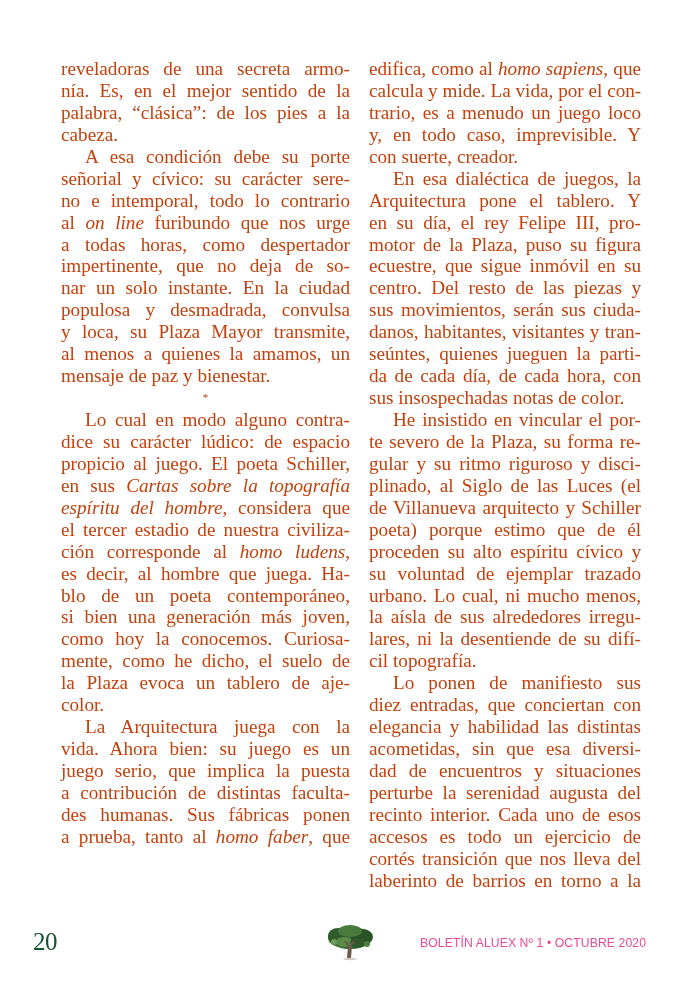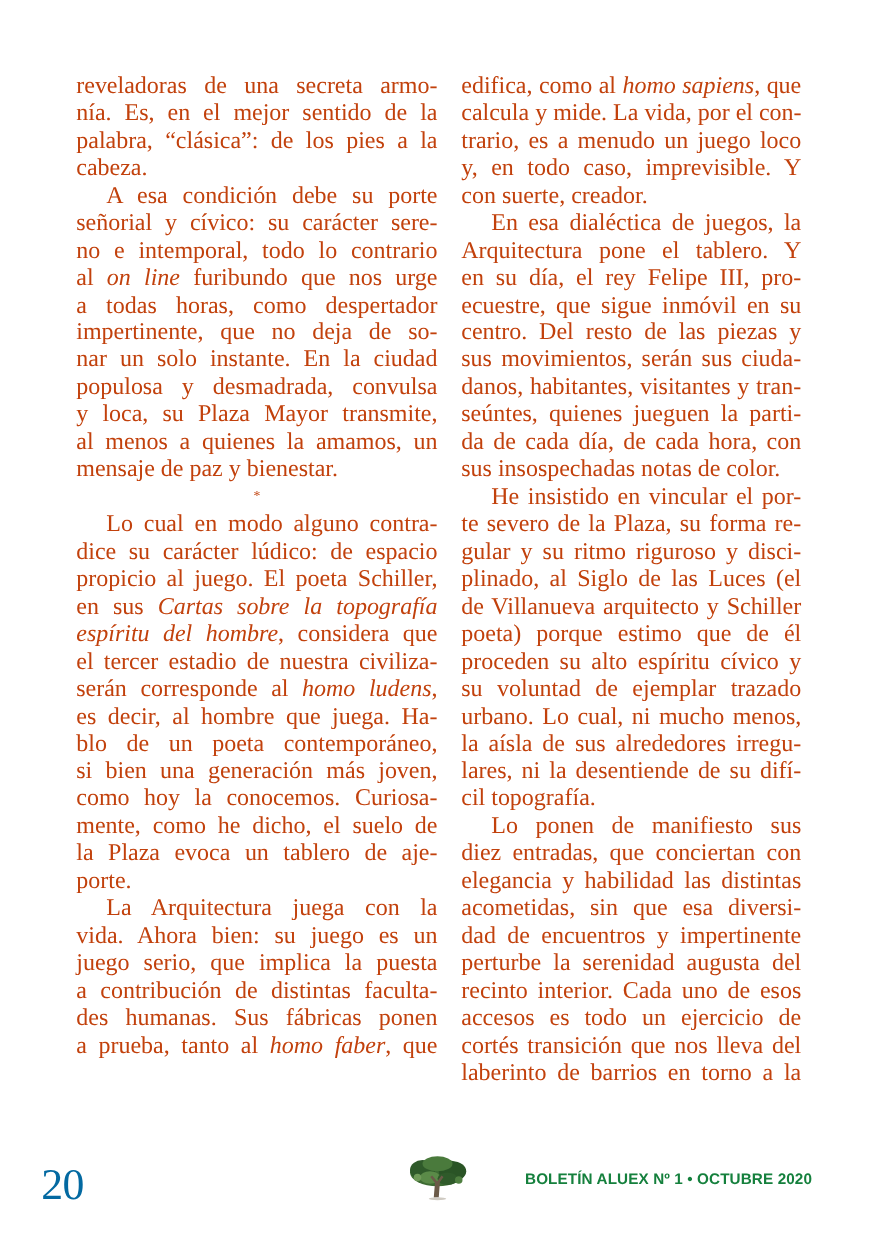--- a/index.html
+++ b/index.html
@@ -24,35 +24,34 @@
     }
     .line.last { text-align-last: left; }
     .line.indent { padding-left: 24px; }
     .line.sep { text-align: center; text-align-last: center; font-size: 11px; }
     .line em { font-style: italic; }
     .page-number {
       position: absolute;
       left: 33px;
       top: 928px;
       font-family: "Liberation Serif", "DejaVu Serif", serif;
-      font-size: 35px;
-      color: #0369a1;
+      font-size: 25px;
+      color: #14532d;
       letter-spacing: -0.5px;
     }
     .tree-logo { position: absolute; left: 320px; top: 922px; width: 60px; height: 40px; }
     .footer-text {
       position: absolute;
       left: 420px;
       top: 936px;
       font-family: "Liberation Sans", "DejaVu Sans", sans-serif;
       font-size: 12.2px;
-      color: #15803d;
+      color: #ec4899;
       letter-spacing: 0.1px;
       white-space: nowrap;
-      font-weight: bold;
     }
   </style>
 </head>
 <body>
 
 <div class="col col-left">
     <span class="line">reveladoras de una secreta armo-</span>
     <span class="line">nía. Es, en el mejor sentido de la</span>
     <span class="line">palabra, “clásica”: de los pies a la</span>
     <span class="line last">cabeza.</span>
@@ -67,44 +66,45 @@
     <span class="line">y loca, su Plaza Mayor transmite,</span>
     <span class="line">al menos a quienes la amamos, un</span>
     <span class="line last">mensaje de paz y bienestar.</span>
     <span class="line sep">*</span>
     <span class="line indent">Lo cual en modo alguno contra-</span>
     <span class="line">dice su carácter lúdico: de espacio</span>
     <span class="line">propicio al juego. El poeta Schiller,</span>
     <span class="line"><span>en sus </span><em>Cartas sobre la topografía</em></span>
     <span class="line"><em>espíritu del hombre</em><span>, considera que</span></span>
     <span class="line">el tercer estadio de nuestra civiliza-</span>
-    <span class="line"><span>serán corresponde al </span><em>homo ludens</em><span>,</span></span>
+    <span class="line"><span>ción corresponde al </span><em>homo ludens</em><span>,</span></span>
     <span class="line">es decir, al hombre que juega. Ha-</span>
     <span class="line">blo de un poeta contemporáneo,</span>
     <span class="line">si bien una generación más joven,</span>
     <span class="line">como hoy la conocemos. Curiosa-</span>
     <span class="line">mente, como he dicho, el suelo de</span>
     <span class="line">la Plaza evoca un tablero de aje-</span>
-    <span class="line last">porte.</span>
+    <span class="line last">color.</span>
     <span class="line indent">La Arquitectura juega con la</span>
     <span class="line">vida. Ahora bien: su juego es un</span>
     <span class="line">juego serio, que implica la puesta</span>
     <span class="line">a contribución de distintas faculta-</span>
     <span class="line">des humanas. Sus fábricas ponen</span>
     <span class="line"><span>a prueba, tanto al </span><em>homo faber</em><span>, que</span></span>
   </div>
 <div class="col col-right">
     <span class="line"><span>edifica, como al </span><em>homo sapiens</em><span>, que</span></span>
     <span class="line">calcula y mide. La vida, por el con-</span>
     <span class="line">trario, es a menudo un juego loco</span>
     <span class="line">y, en todo caso, imprevisible. Y</span>
     <span class="line last">con suerte, creador.</span>
     <span class="line indent">En esa dialéctica de juegos, la</span>
     <span class="line">Arquitectura pone el tablero. Y</span>
     <span class="line">en su día, el rey Felipe III, pro-</span>
+    <span class="line">motor de la Plaza, puso su figura</span>
     <span class="line">ecuestre, que sigue inmóvil en su</span>
     <span class="line">centro. Del resto de las piezas y</span>
     <span class="line">sus movimientos, serán sus ciuda-</span>
     <span class="line">danos, habitantes, visitantes y tran-</span>
     <span class="line">seúntes, quienes jueguen la parti-</span>
     <span class="line">da de cada día, de cada hora, con</span>
     <span class="line last">sus insospechadas notas de color.</span>
     <span class="line indent">He insistido en vincular el por-</span>
     <span class="line">te severo de la Plaza, su forma re-</span>
     <span class="line">gular y su ritmo riguroso y disci-</span>
@@ -114,21 +114,21 @@
     <span class="line">proceden su alto espíritu cívico y</span>
     <span class="line">su voluntad de ejemplar trazado</span>
     <span class="line">urbano. Lo cual, ni mucho menos,</span>
     <span class="line">la aísla de sus alrededores irregu-</span>
     <span class="line">lares, ni la desentiende de su difí-</span>
     <span class="line last">cil topografía.</span>
     <span class="line indent">Lo ponen de manifiesto sus</span>
     <span class="line">diez entradas, que conciertan con</span>
     <span class="line">elegancia y habilidad las distintas</span>
     <span class="line">acometidas, sin que esa diversi-</span>
-    <span class="line">dad de encuentros y impertinente</span>
+    <span class="line">dad de encuentros y situaciones</span>
     <span class="line">perturbe la serenidad augusta del</span>
     <span class="line">recinto interior. Cada uno de esos</span>
     <span class="line">accesos es todo un ejercicio de</span>
     <span class="line">cortés transición que nos lleva del</span>
     <span class="line">laberinto de barrios en torno a la</span>
   </div>
 
 <div class="page-number">20</div>
 
 <svg class="tree-logo" viewBox="0 0 60 40">

